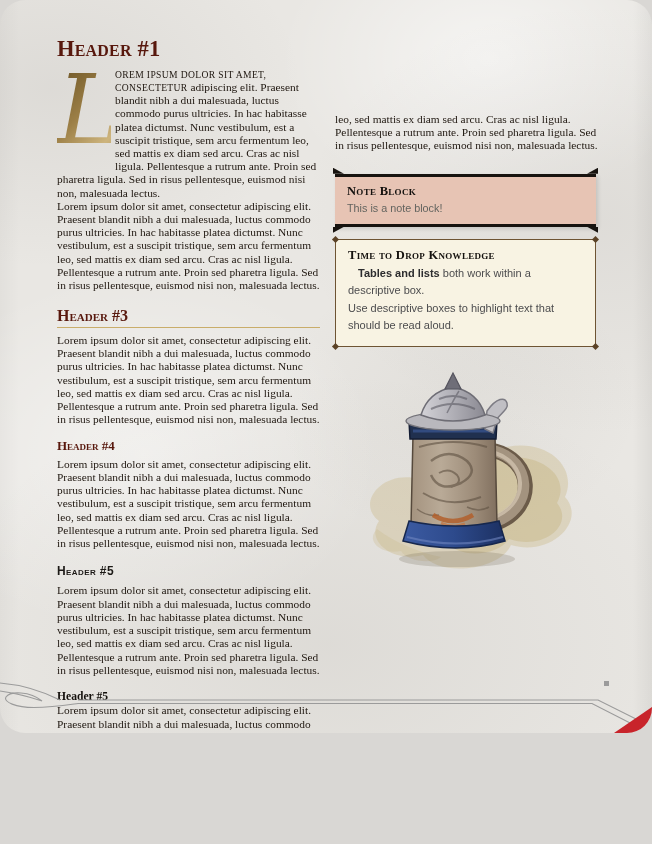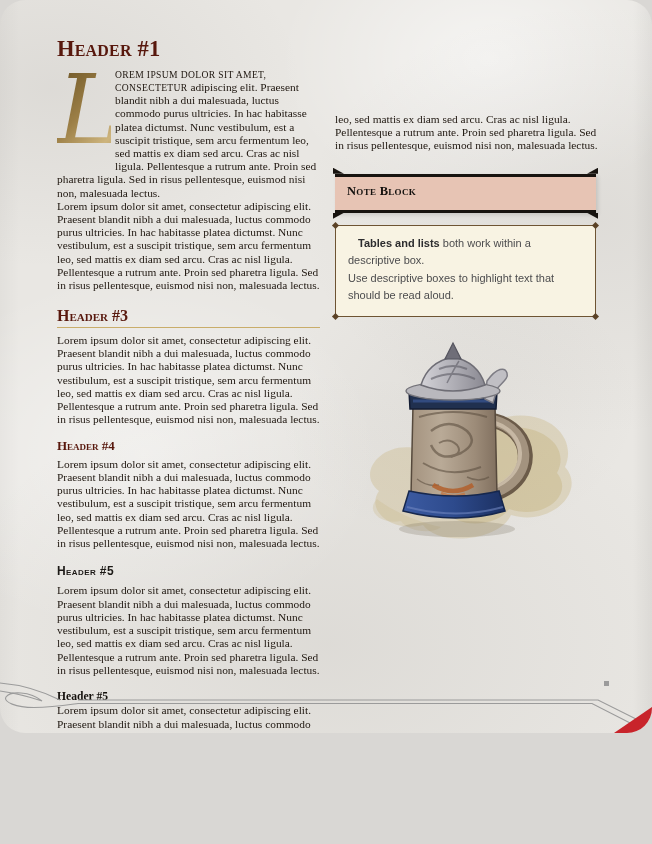--- a/index.html
+++ b/index.html
@@ -105,27 +105,29 @@
 
   <div class="col col-right">
     <p>leo, sed mattis ex diam sed arcu. Cras ac nisl ligula. Pellentesque a rutrum ante. Proin sed pharetra ligula. Sed in risus pellentesque, euismod nisi non, malesuada lectus.</p>
 
     <div class="note">
       <span class="spike s-tl"></span>
       <span class="spike s-tr"></span>
       <span class="spike s-bl"></span>
       <span class="spike s-br"></span>
       <div class="box-title">Note Block</div>
+      <div class="note-body">This is a note block!</div>
     </div>
 
     <div class="descriptive">
       <span class="dot d-tl"></span>
       <span class="dot d-tr"></span>
       <span class="dot d-bl"></span>
       <span class="dot d-br"></span>
+      <div class="box-title">Time to Drop Knowledge</div>
       <p class="desc-p indent"><span class="b">Tables and lists</span><span> both work within a descriptive box.</span></p>
       <p class="desc-p">Use descriptive boxes to highlight text that should be read aloud.</p>
     </div>
 
     <div class="stein-wrap">
       <svg viewBox="0 0 240 215" width="240" height="215">
         <defs>
           <linearGradient id="gBody" x1="0" y1="0" x2="1" y2="0">
             <stop offset="0" stop-color="#a4937f"></stop>
             <stop offset="0.35" stop-color="#b9aa97"></stop>

